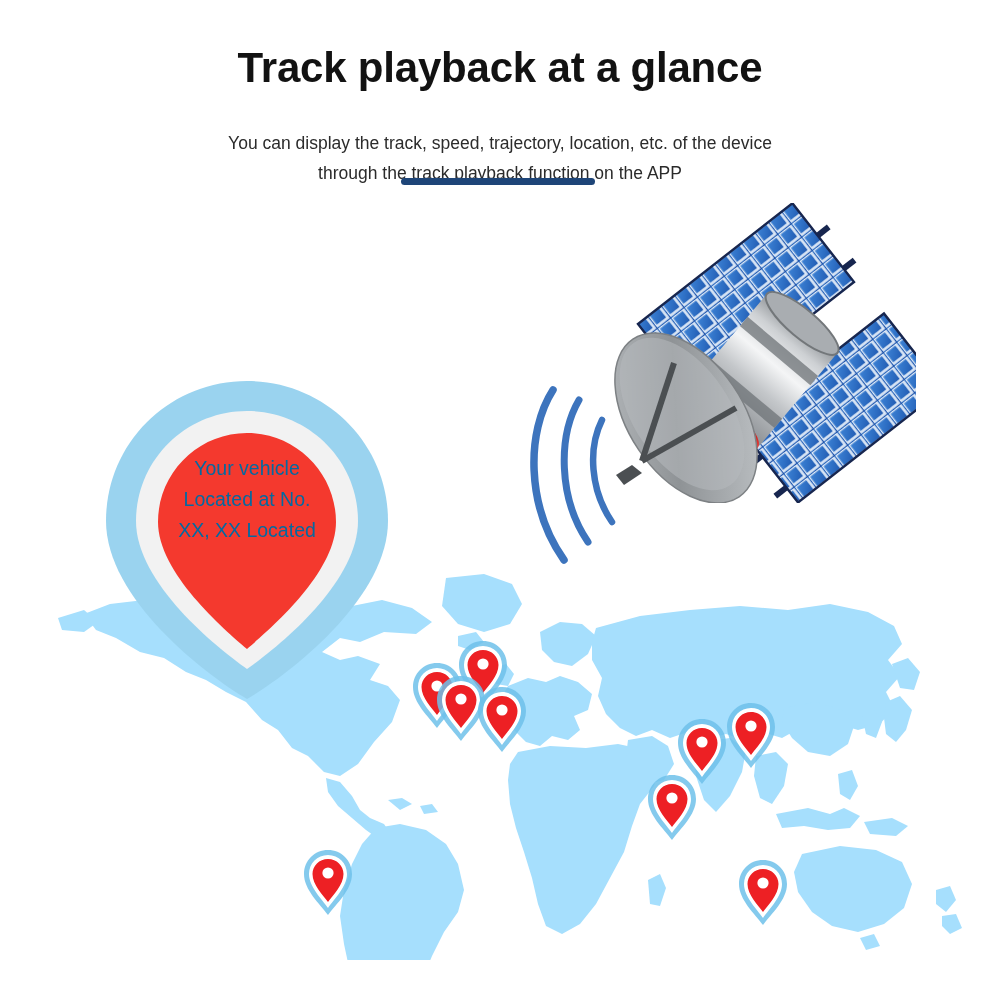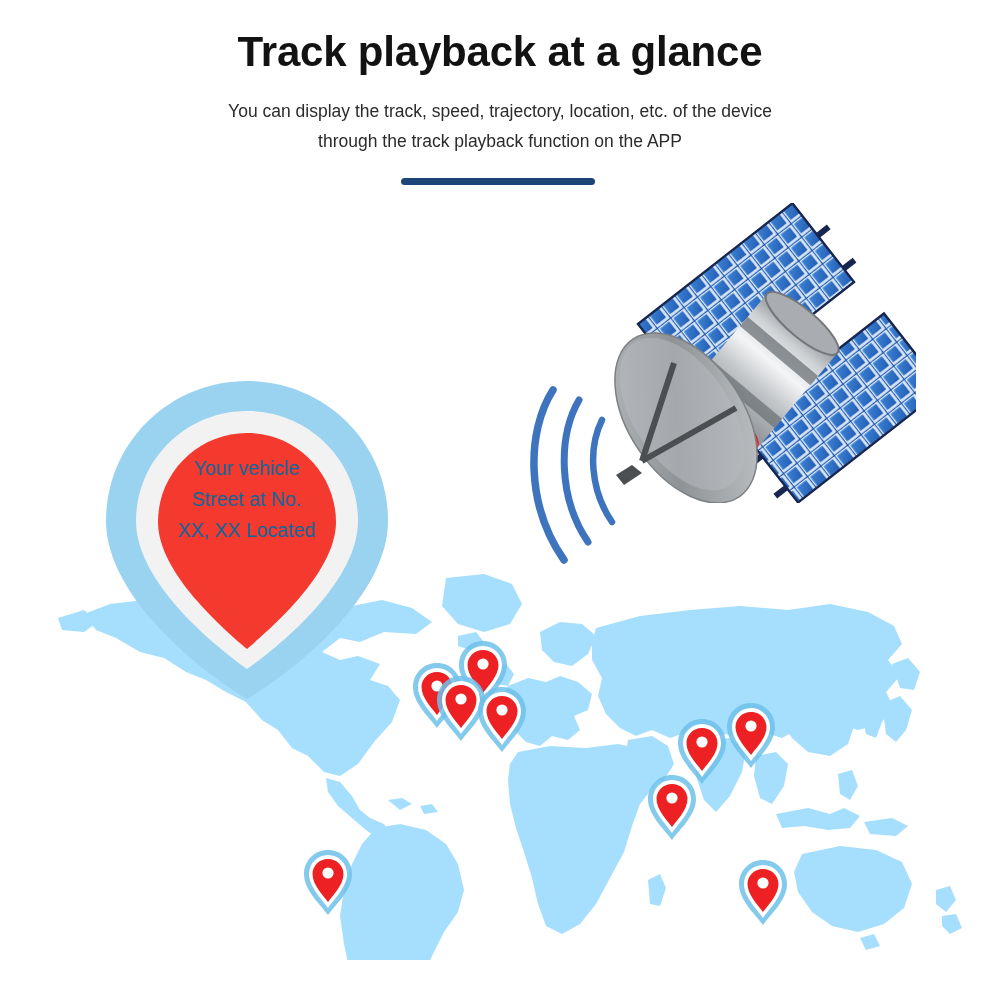--- a/index.html
+++ b/index.html
@@ -24,21 +24,21 @@
 
   
   .header {
     position: absolute;
     left: 0;
     top: 0;
     width: 1000px;
     text-align: center;
   }
   .page-title {
-    margin: 0;
+    margin: 16px;
     padding-top: 26px;
     font-size: 42px;
     line-height: 52px;
     font-weight: bold;
     color: #121212;
     letter-spacing: -0.2px;
     font-family: "Liberation Sans", sans-serif;
   }
   .subtitle {
     margin: 0;
@@ -240,21 +240,21 @@
                C114,300 14,224 14,146 C14,68 77,6 155,6 Z" fill="#9AD3EF"></path>
 
       <path d="M155,36 C216,36 266,85 266,146 C266,208 186,272 155,294
                C124,272 44,208 44,146 C44,85 94,36 155,36 Z" fill="#F2F2F2"></path>
 
       <path d="M155,58 C204,58 244,98 244,147 C244,198 178,254 155,274
                C132,254 66,198 66,147 C66,98 106,58 155,58 Z" fill="#F4392E"></path>
     </svg>
     <div class="big-pin-text">
       <span>Your vehicle</span>
-      <span>Street at No.</span>
+      <span>Located at No.</span>
       <span>XX, XX Located</span>
     </div>
   </div>
 
   <svg class="signal-waves" viewBox="0 0 220 210">
     <g fill="none" stroke="#3D74BD" stroke-linecap="round">
       <path d="M33,20 C6,62 6,136 44,190" stroke-width="7.5"></path>
       <path d="M59,30 C38,66 38,128 68,172" stroke-width="7"></path>
       <path d="M82,50 C68,78 70,120 92,152" stroke-width="6.5"></path>
     </g>

